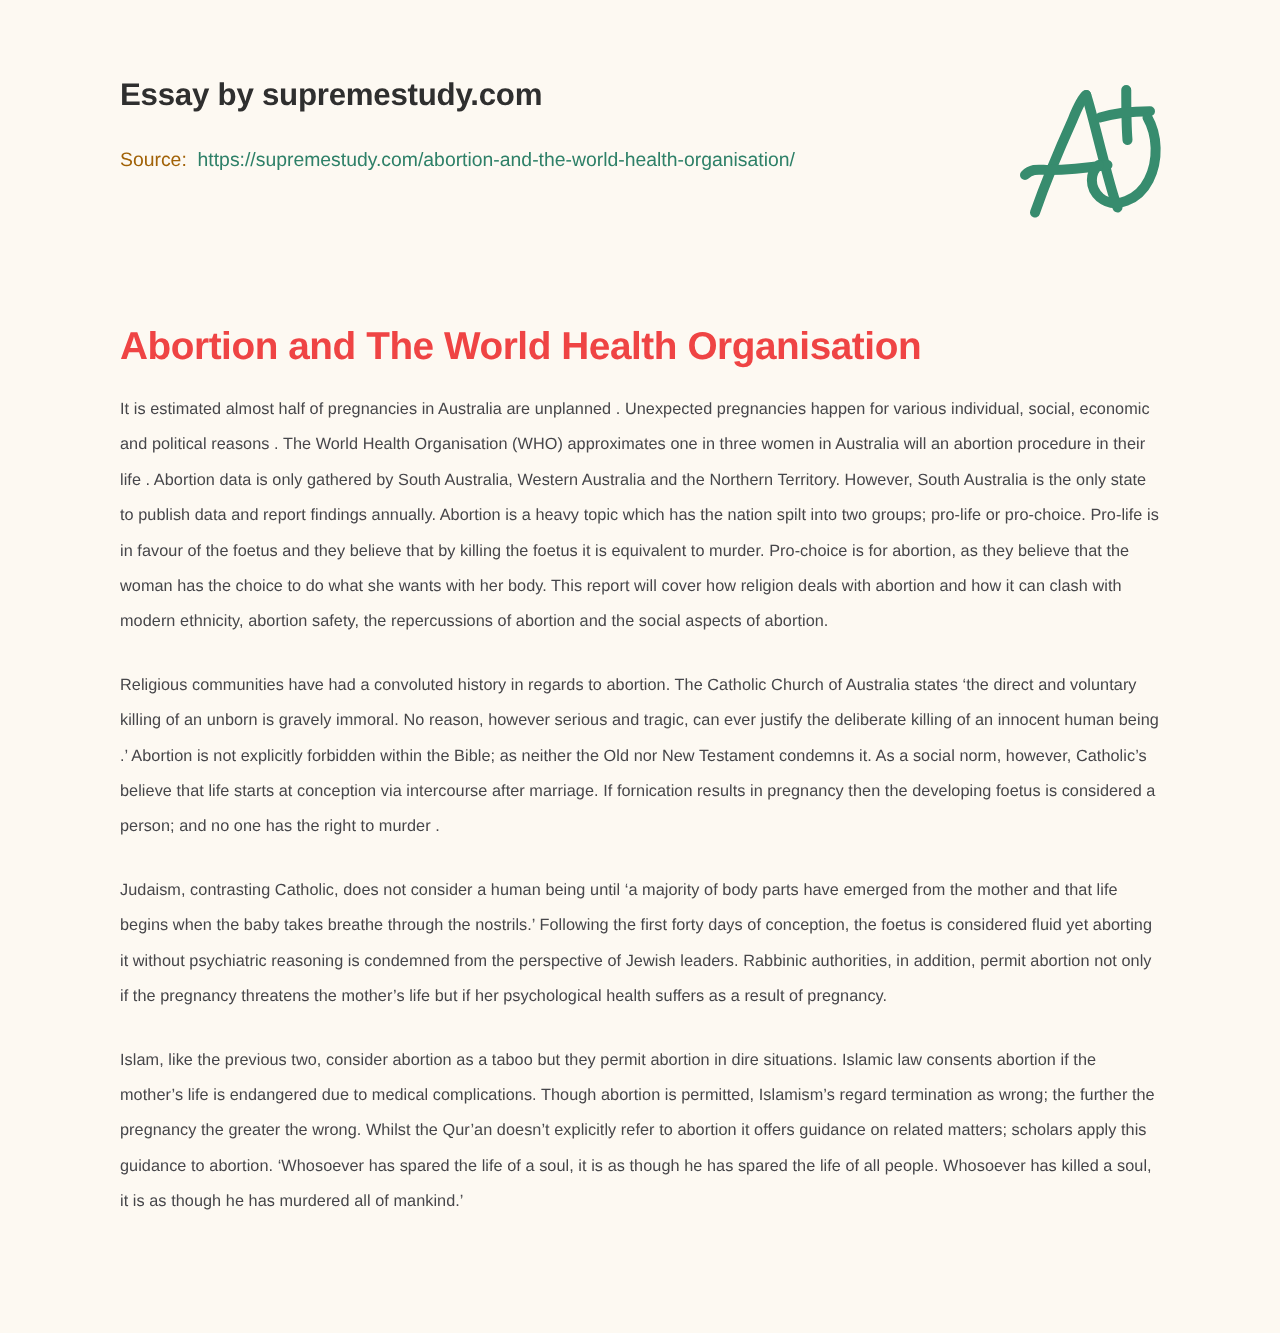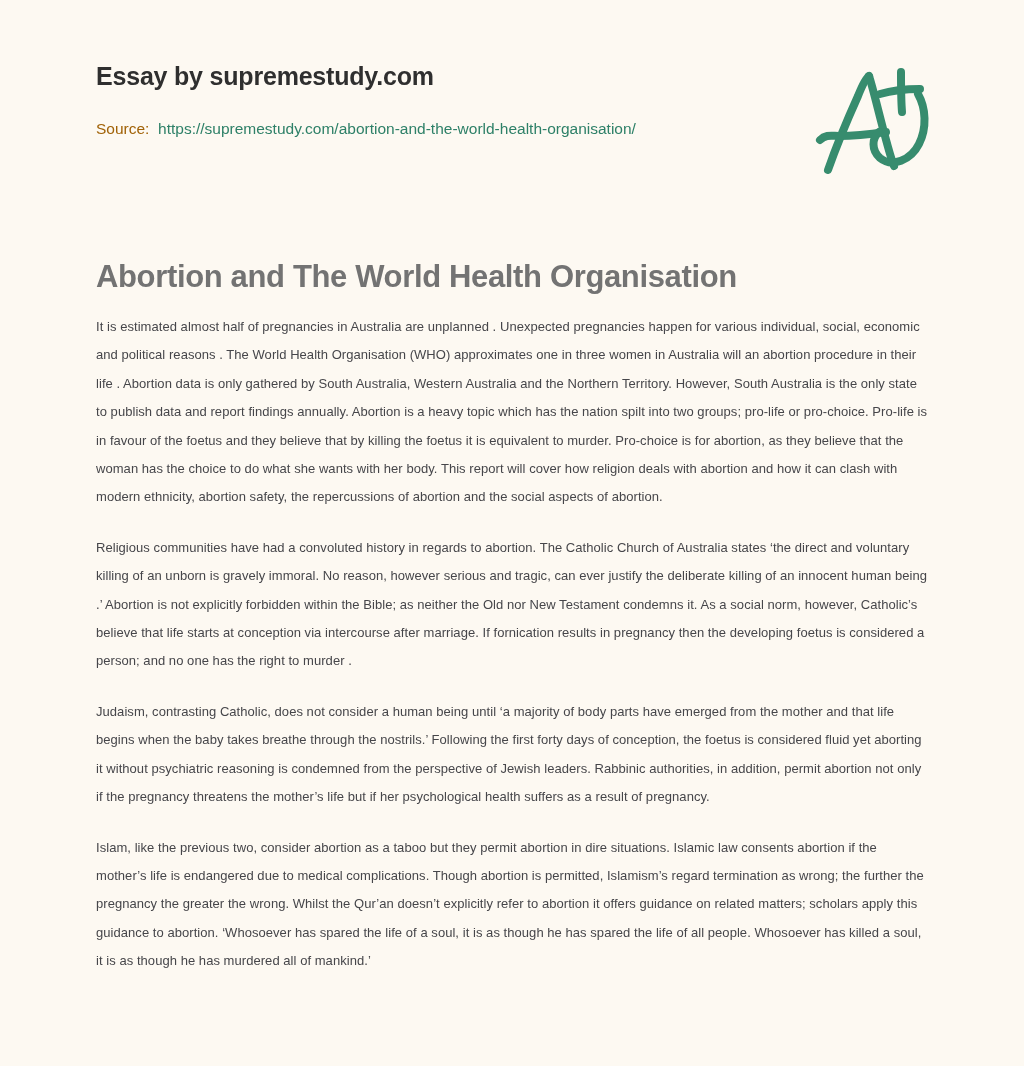--- a/index.html
+++ b/index.html
@@ -71,21 +71,21 @@
   }
 
   
   .title {
     position: absolute;
     left: 96px;
     top: 238px;
     font-size: 31px;
     font-weight: bold;
     letter-spacing: -0.35px;
-    color: #737373;
+    color: #ef4444;
     white-space: nowrap;
   }
 
   
   .article {
     position: absolute;
     left: 96px;
     top: 313px;
     width: 832px;
   }

